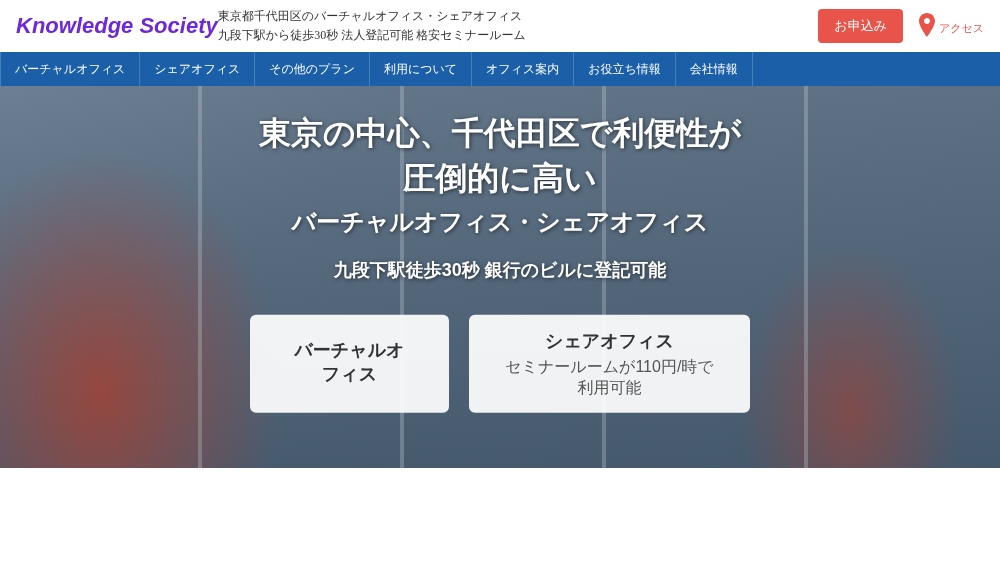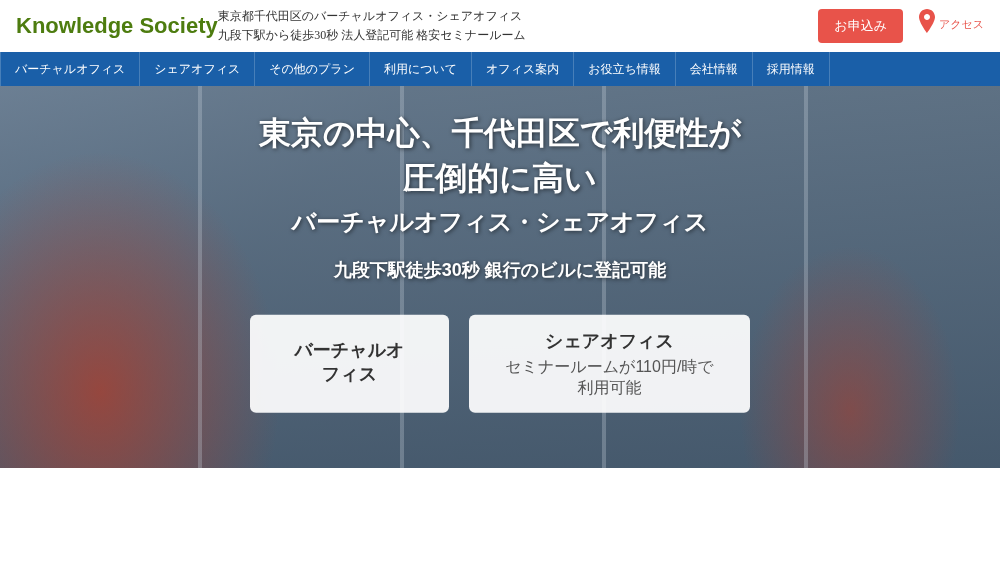--- a/index.html
+++ b/index.html
@@ -10,33 +10,34 @@
       display: flex;
       align-items: center;
       padding: 8px 16px;
       background: #fff;
       height: 52px;
       position: relative;
     }
     .logo {
       font-size: 22px;
       font-weight: bold;
-      color: #4d7c0f;
+      color: #6d28d9;
+      font-style: italic;
       min-width: 200px;
     }
     .header-tagline {
       font-size: 12px;
       color: #333;
       line-height: 1.6;
       flex: 1;
       font-family: Liberation Serif, serif;
     }
     .header-buttons {
       display: flex;
-      align-items: flex-start;
+      align-items: flex-end;
       gap: 12px;
       padding-left: 48px;
     }
     .btn-apply {
       background: #e8534a;
       color: #fff;
       border: none;
       border-radius: 4px;
       padding: 8px 16px;
       font-size: 13px;
@@ -189,21 +190,20 @@
 </header>
 
 <nav class="nav">
   <div class="nav-item">バーチャルオフィス</div>
   <div class="nav-item">シェアオフィス</div>
   <div class="nav-item">その他のプラン</div>
   <div class="nav-item">利用について</div>
   <div class="nav-item">オフィス案内</div>
   <div class="nav-item">お役立ち情報</div>
   <div class="nav-item">会社情報</div>
-  <div class="nav-item">採用情報</div>
 </nav>
 
 <section class="hero">
   <div class="hero-bg"></div>
   <div class="hero-img-sim"></div>
   <div class="hero-overlay"></div>
   <div class="hero-content">
     <div class="hero-title-main">東京の中心、千代田区で利便性が圧倒的に高い</div>
     <div class="hero-title-sub">バーチャルオフィス・シェアオフィス</div>
     <div class="hero-title-access">九段下駅徒歩30秒 銀行のビルに登記可能</div>

